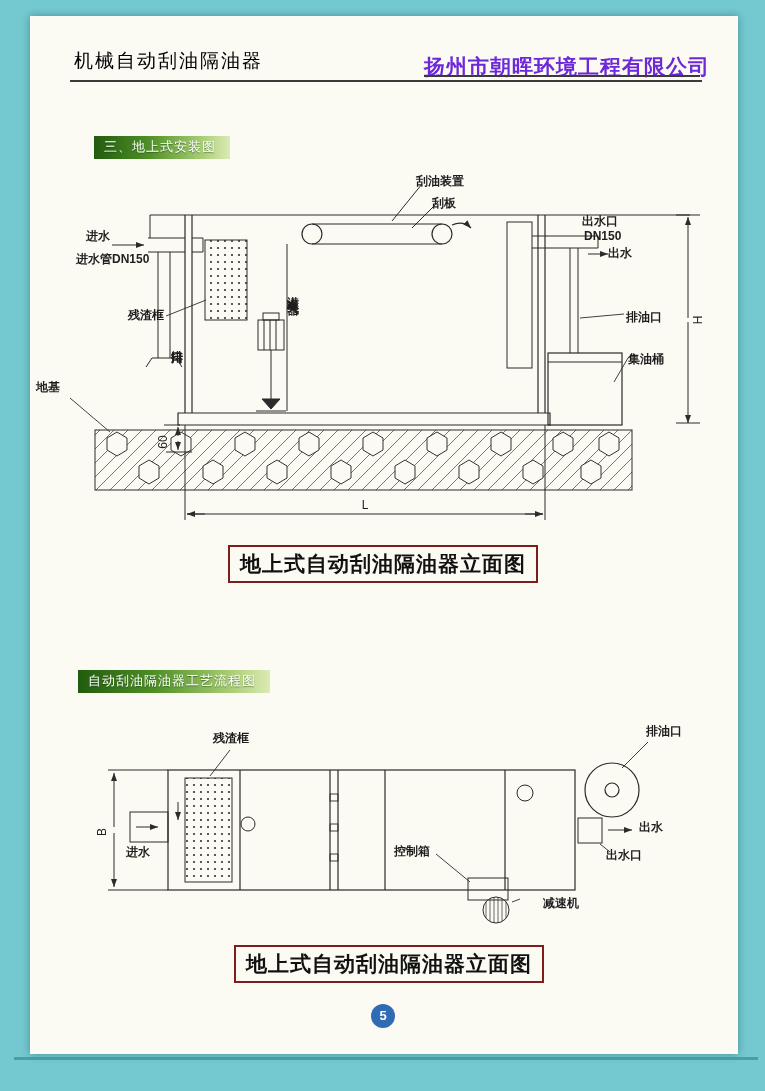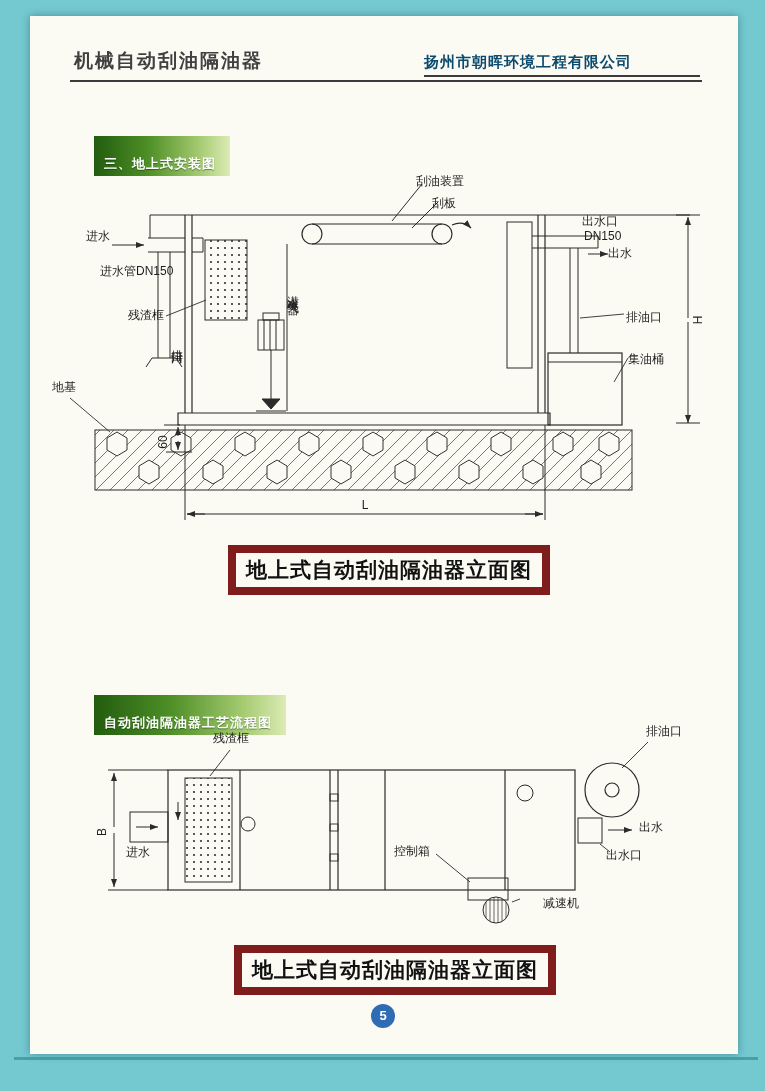--- a/index.html
+++ b/index.html
@@ -11,49 +11,49 @@
   }
   .page{
     position:absolute;left:30px;top:16px;width:708px;height:1038px;
     background:#fbfaf3;
     box-shadow:0 0 8px rgba(0,60,70,.4);
   }
   .scan-streak{position:absolute;left:14px;top:1057px;width:744px;height:3px;background:#2e8a94;opacity:.65;}
   .doc-title{
     position:absolute;left:74px;top:48px;
     font-family:"Liberation Serif","DejaVu Serif",serif;
-    font-size:19px;font-weight:bold;letter-spacing:2px;color:#404040;white-space:nowrap;
+    font-size:19px;font-weight:normal;letter-spacing:2px;color:#000000;white-space:nowrap;
   }
   .company{
     position:absolute;left:424px;top:53px;
     font-family:Liberation Mono, monospace;
-    font-size:15px;font-weight:bold;letter-spacing:1px;color:#0c4a6e;white-space:nowrap;
+    font-size:21px;font-weight:bold;letter-spacing:1px;color:#6d28d9;white-space:nowrap;
   }
   .company-underline{position:absolute;left:424px;top:75px;width:276px;height:2px;background:#3b3b3b;}
   .header-rule{position:absolute;left:70px;top:80px;width:632px;height:2px;background:#3b3b3b;}
   .banner{
     position:absolute;
-    padding:19px 14px 3px 10px;
+    padding:2px 14px 3px 10px;
     background:linear-gradient(90deg,#225c0e 0%,#4e8f26 40%,#a6cb72 78%,#dcebb4 100%);
-    color:#ffffff;font-size:13px;font-weight:bold;letter-spacing:1px;
+    color:#ffffff;font-size:13px;font-weight:normal;letter-spacing:1px;
     text-shadow:0 1px 1px rgba(0,40,0,.45);
     white-space:nowrap;
   }
   .banner1{left:94px;top:136px;}
-  .banner2{left:94px;top:670px;margin-top:25px;}
+  .banner2{left:78px;top:670px;}
   .caption{
     position:absolute;
-    border:8px solid #7f1d1d;
+    border:2px solid #7f1d1d;
     padding:3px 10px;
     font-size:21px;font-weight:bold;letter-spacing:1px;color:#111;
     background:transparent;white-space:nowrap;
   }
   .caption1{left:228px;top:545px;}
   .caption2{left:234px;top:945px;}
-  .lbl{position:absolute;font-size:12px;line-height:14px;color:#1e1e1e;white-space:nowrap;}
+  .lbl{position:absolute;font-size:12px;line-height:14px;color:#1e1e1e;white-space:nowrap;font-weight:bold;}
   .vtext{writing-mode:vertical-lr;text-orientation:upright;white-space:normal;line-height:13px;letter-spacing:2px;}
   .v-aerator{left:286px;top:286px;height:42px;}
   .v-drain{left:170px;top:340px;height:48px;}
   .page-num{
     position:absolute;left:371px;top:1004px;width:24px;height:24px;border-radius:50%;
     background:#2f6cb3;color:#fff;font-size:13px;font-weight:bold;
     text-align:center;line-height:24px;
   }
   svg{position:absolute;overflow:visible;}
   svg text{font-family:"Liberation Sans","DejaVu Sans",sans-serif;font-size:12px;fill:#1e1e1e;}
@@ -194,27 +194,27 @@
     <path d="M30,230 L70,264"></path>
   </g>
 </svg>
 
 <div class="lbl" style="left:416px;top:174px;">刮油装置</div>
 <div class="lbl" style="left:432px;top:196px;">刮板</div>
 <div class="lbl" style="left:582px;top:214px;">出水口</div>
 <div class="lbl" style="left:584px;top:229px;">DN150</div>
 <div class="lbl" style="left:608px;top:246px;">出水</div>
 <div class="lbl" style="left:86px;top:229px;">进水</div>
-<div class="lbl" style="left:76px;top:264px;margin-left:24px;">进水管DN150</div>
+<div class="lbl" style="left:76px;top:252px;">进水管DN150</div>
 <div class="lbl" style="left:128px;top:308px;">残渣框</div>
 <div class="lbl vtext v-aerator">潜水曝气器</div>
 <div class="lbl vtext v-drain">排污口</div>
 <div class="lbl" style="left:626px;top:310px;">排油口</div>
 <div class="lbl" style="left:628px;top:352px;">集油桶</div>
-<div class="lbl" style="left:52px;top:380px;">地基</div>
+<div class="lbl" style="left:36px;top:380px;">地基</div>
 
 <div class="caption caption1">地上式自动刮油隔油器立面图</div>
 
 <svg style="left:100px;top:712px;" width="600" height="230" viewBox="0 0 600 230">
   <defs>
     <marker id="ah2" markerWidth="10" markerHeight="8" refX="8" refY="3" orient="auto" markerUnits="userSpaceOnUse">
       <path d="M0,0 L8,3 L0,6 Z" fill="#2b2b2b"></path>
     </marker>
     <pattern id="dots2" width="7" height="7" patternUnits="userSpaceOnUse">
       <circle cx="3" cy="3" r="1.1" fill="#333"></circle>

